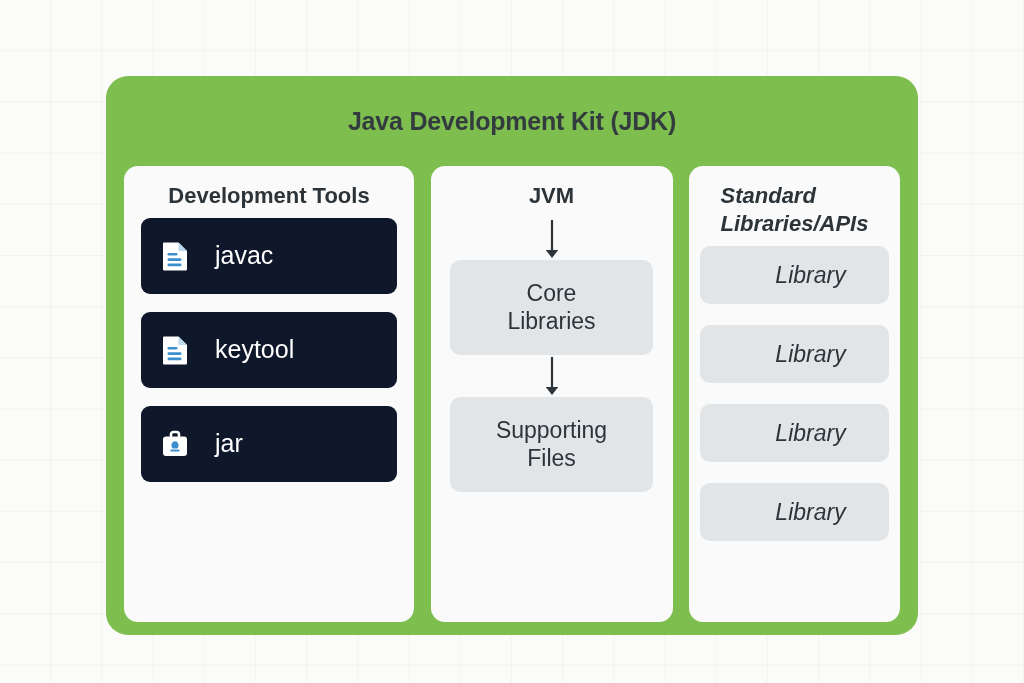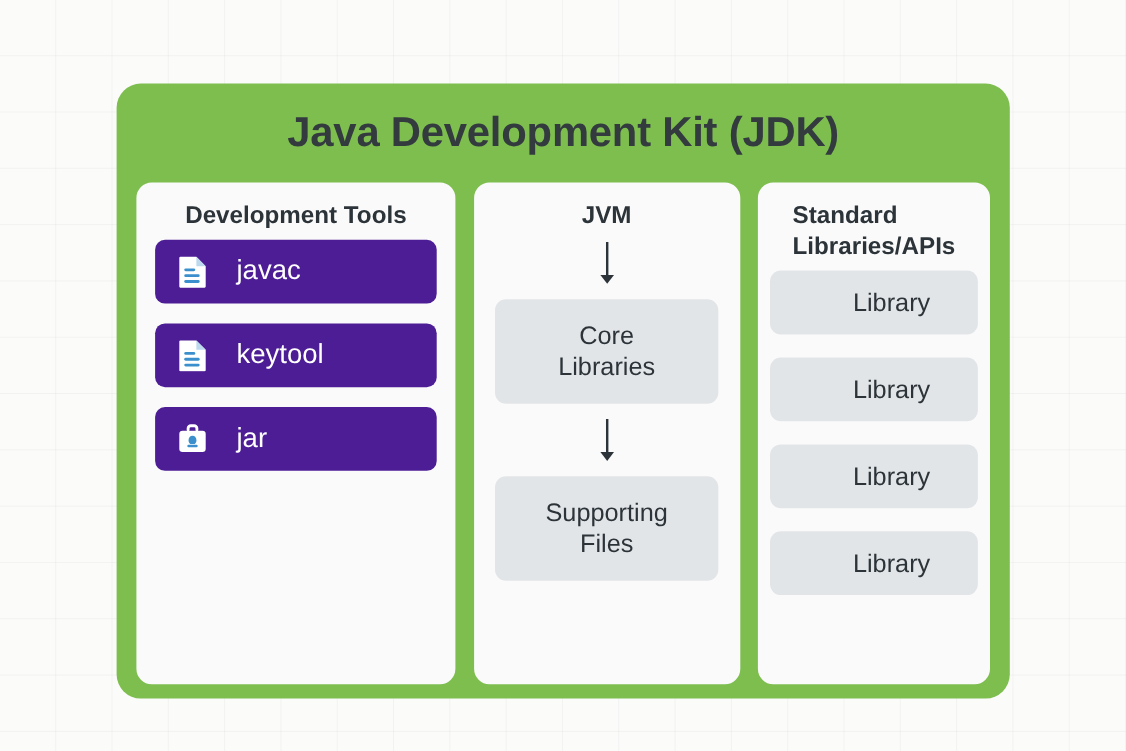--- a/index.html
+++ b/index.html
@@ -40,21 +40,21 @@
 
   .jdk-title {
     position: absolute;
     left: 0;
     top: 0;
     width: 812px;
     height: 90px;
     display: flex;
     align-items: center;
     justify-content: center;
-    font-size: 38px;
+    font-size: 25px;
     font-weight: bold;
     color: #333b3f;
     letter-spacing: -0.2px;
     white-space: nowrap;
   }
 
   
   .columns {
     position: absolute;
     left: 0;
@@ -72,43 +72,43 @@
     border-radius: 14px;
     box-sizing: border-box;
     display: flex;
     flex-direction: column;
     align-items: center;
     padding-top: 16px;
   }
 
   .panel-tools      { width: 290px; }
   .panel-jvm        { width: 242px; }
-  .panel-libraries  { width: 211px; }
+  .panel-libraries  { width: 211px; font-style: italic; }
 
   .panel-heading {
     font-size: 22px;
     font-weight: bold;
     color: #2c3439;
     text-align: left;
     line-height: 1.27;
     margin: 0 0 8px 0;
     white-space: pre-line;
   }
 
   
   .tools-list {
     width: 100%;
     padding: 0 17px;
     box-sizing: border-box;
   }
 
   .tool-pill {
-    height: 58px;
+    height: 76px;
     margin-bottom: 18px;
-    background: #4c1d95;
+    background: #0f172a;
     border-radius: 9px;
     display: flex;
     align-items: center;
     padding-left: 19px;
     box-sizing: border-box;
   }
   .tool-pill:last-child { margin-bottom: 0; }
 
   .tool-icon {
     width: 30px;
@@ -126,21 +126,20 @@
     color: #ffffff;
     line-height: 1;
   }
 
   
   .jvm-flow {
     display: flex;
     flex-direction: column;
     align-items: center;
     width: 100%;
-    gap: 12px;
   }
 
   .arrow-down {
     width: 18px;
     height: 42px;
     display: block;
   }
 
   .gray-box {
     background: #e2e5e8;

